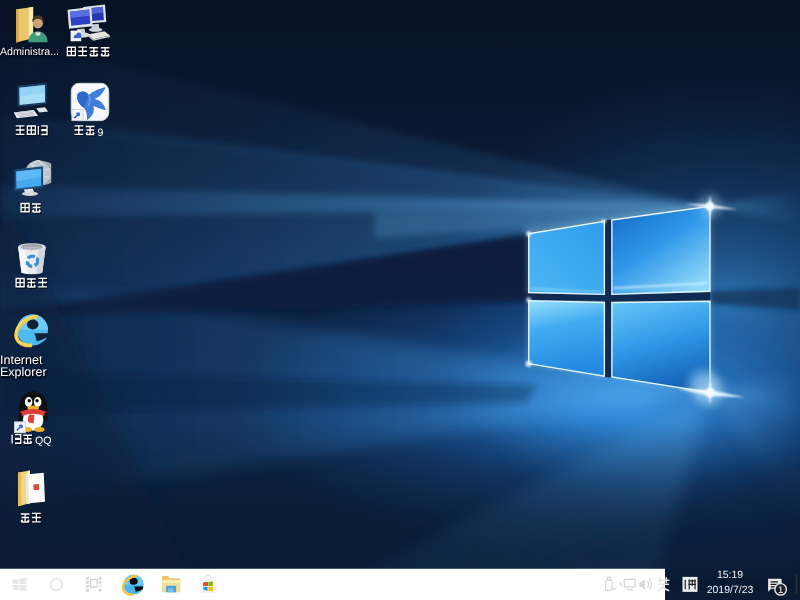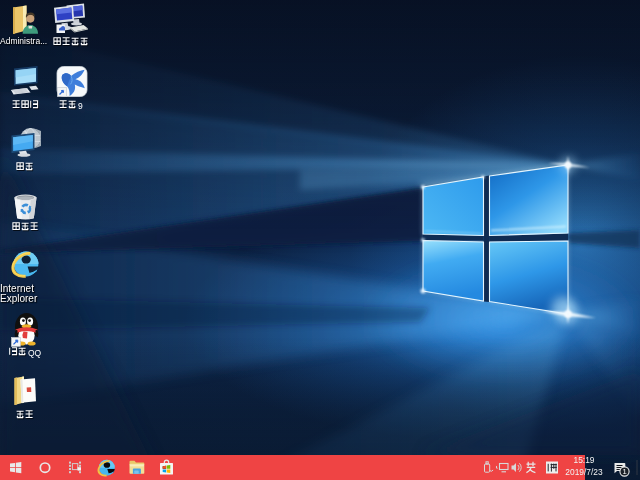--- a/index.html
+++ b/index.html
@@ -1,21 +1,21 @@
 <!DOCTYPE html>
 <html><head>
 <meta charset="utf-8">
 <style>
   html,body{margin:0;padding:0;background:#000;}
   #screen{position:relative;width:640px;height:480px;overflow:hidden;font-family:"Liberation Sans",sans-serif;}
   #wall{position:absolute;left:0;top:0;}
   .ico{position:absolute;}
   .lbl{position:absolute;color:#fff;font-size:10px;line-height:10px;text-align:left;
        text-shadow:1px 1px 1px rgba(0,0,0,0.95),0 0 2px rgba(0,0,0,0.8);white-space:nowrap;}
-  #taskbar{position:absolute;left:0;top:455px;width:585px;height:25px;background:#ef4444;}
+  #taskbar{position:absolute;left:0;top:455px;width:532px;height:25px;background:#ffffff;}
 </style>
 </head>
 <body>
 <div id="screen">
 
 <svg id="wall" width="640" height="480" viewBox="0 0 640 480">
   <defs>
     <linearGradient id="base" x1="0" y1="0" x2="0" y2="1">
       <stop offset="0" stop-color="#0a1830"></stop>
       <stop offset="0.5" stop-color="#0c2040"></stop>

